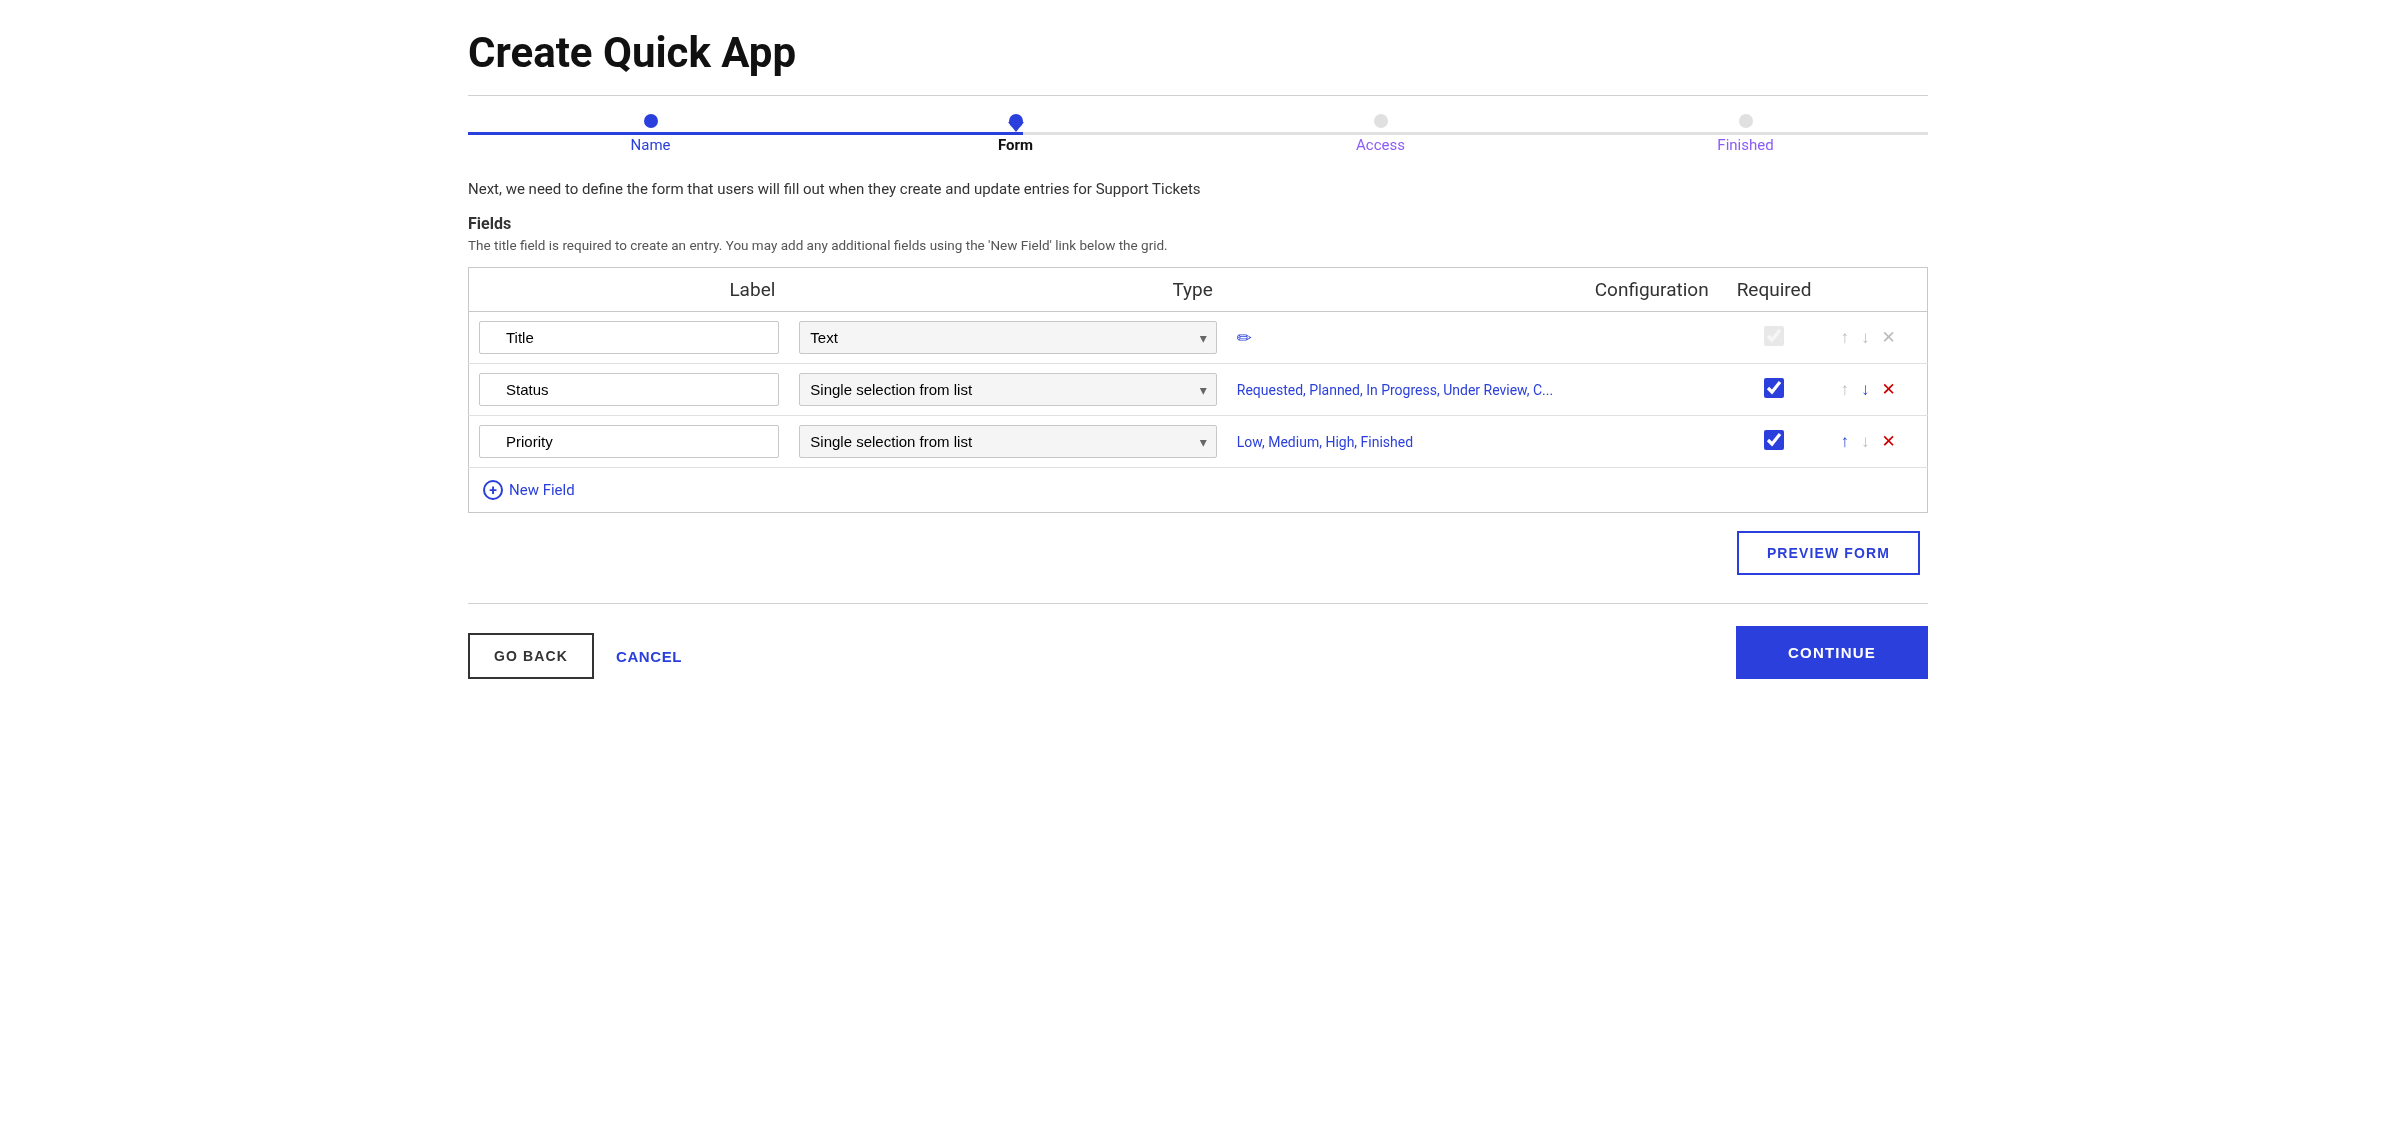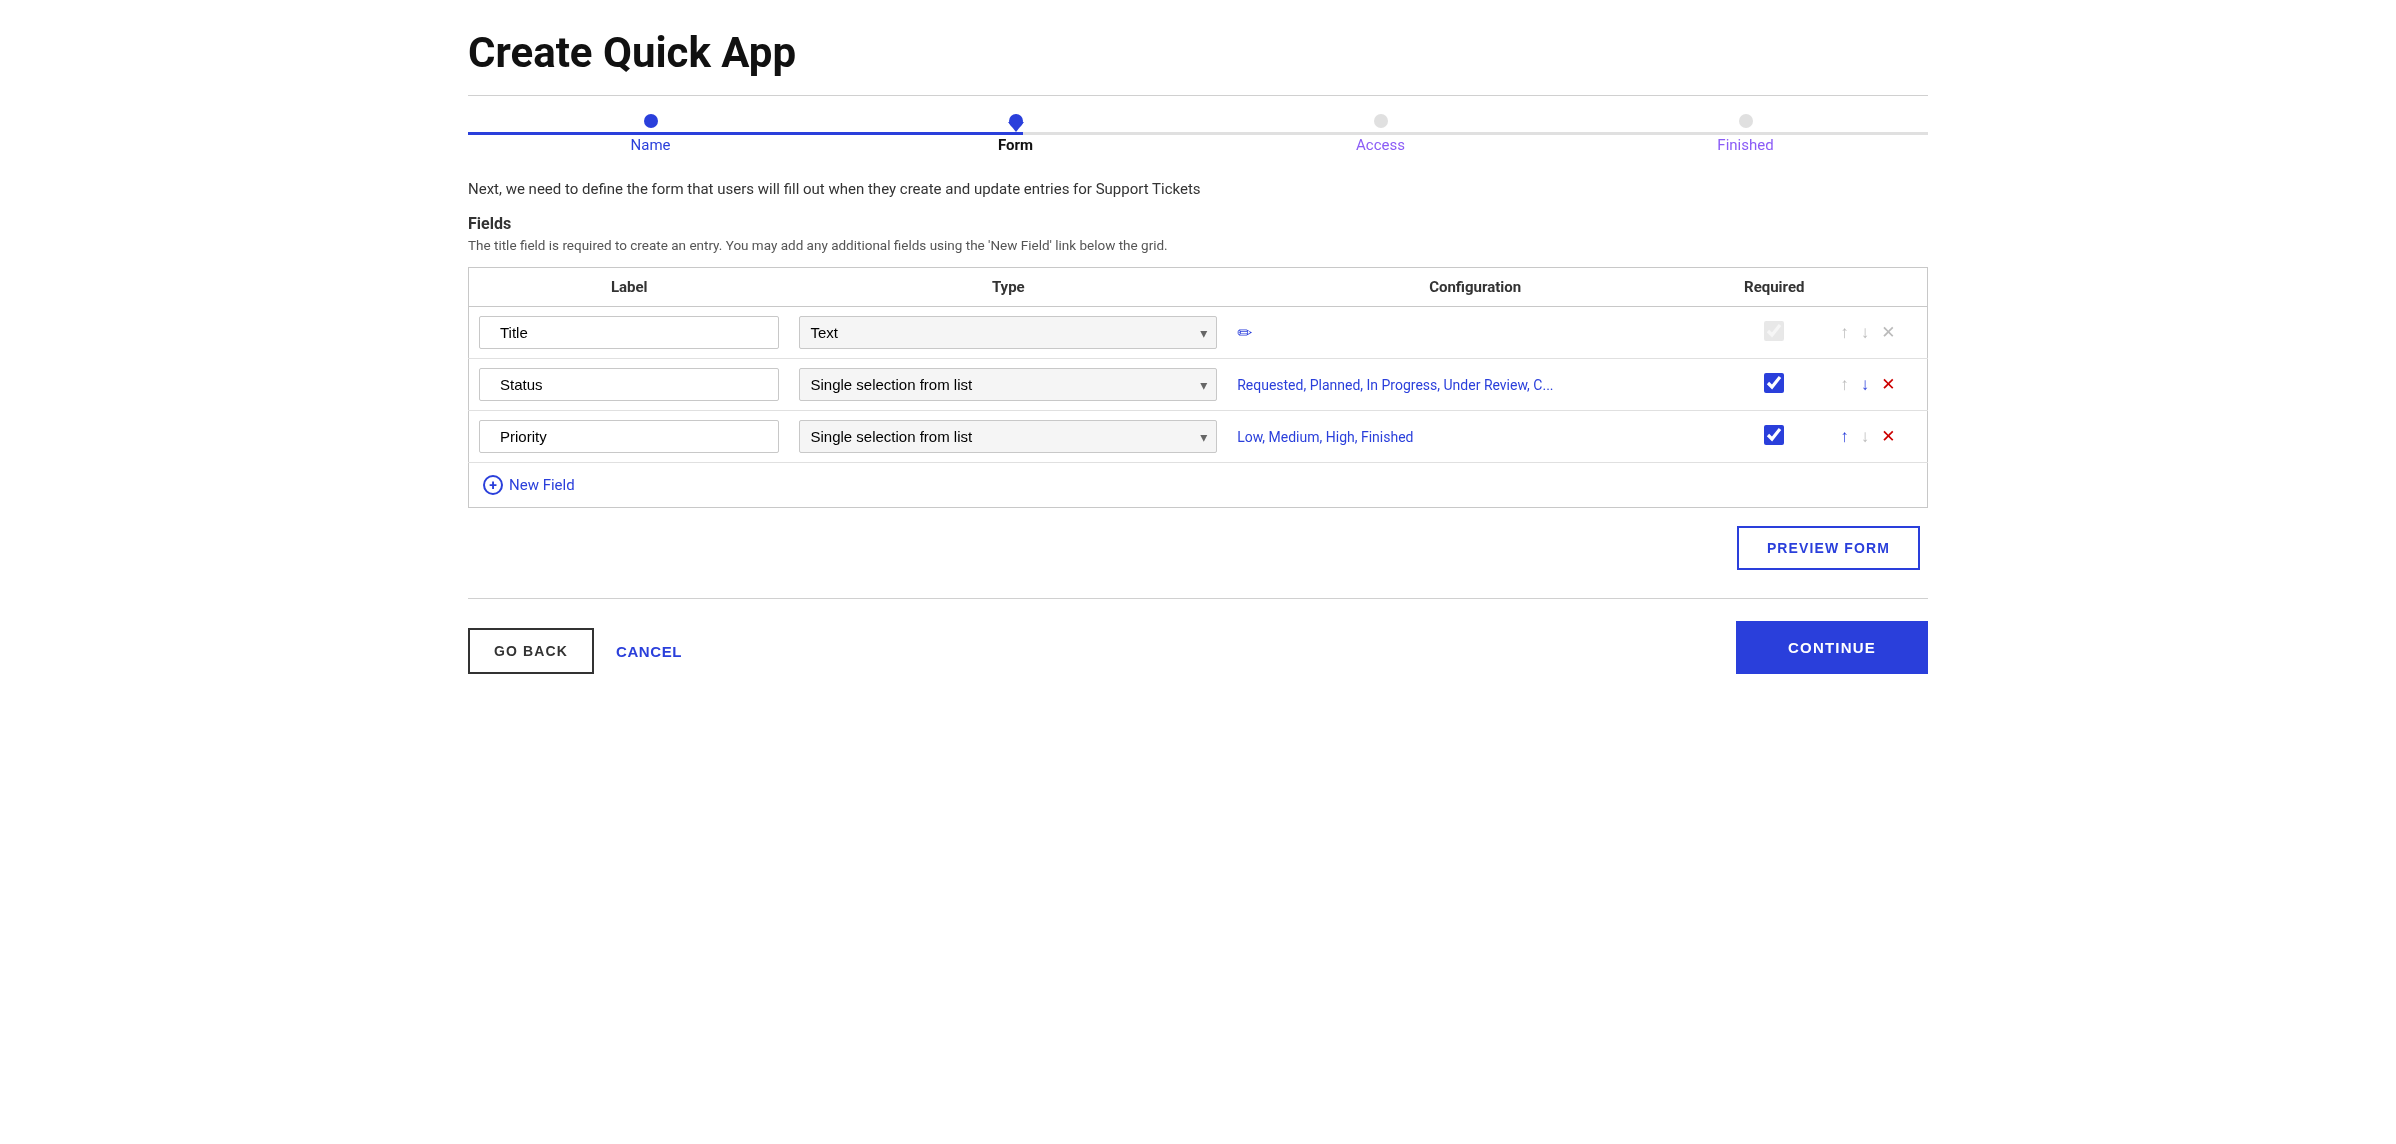--- a/index.html
+++ b/index.html
@@ -103,24 +103,24 @@
     }
 
     
     .fields-table {
       width: 100%;
       border-collapse: collapse;
       border: 1.5px solid #c8c8c8;
       margin-bottom: 0;
     }
     .fields-table th {
-      text-align: center;
+      text-align: right;
       padding: 10px 14px;
-      font-weight: 700;
-      font-size: 15px;
+      font-weight: 400;
+      font-size: 19px;
       border-bottom: 1.5px solid #c8c8c8;
       background: #fff;
     }
     .fields-table td {
       padding: 9px 10px;
       border-bottom: 1px solid #e0e0e0;
       vertical-align: middle;
       font-size: 15px;
     }
     .fields-table tr:last-child td {
@@ -128,21 +128,21 @@
     }
     .col-label { width: 22%; }
     .col-type { width: 30%; }
     .col-config { width: 34%; }
     .col-required { width: 7%; text-align: center; }
     .col-actions { width: 7%; }
 
     .label-input {
       width: 100%;
       border: 1px solid #c8c8c8;
-      padding: 7px 20px;
+      padding: 7px 26px;
       font-size: 15px;
       border-radius: 2px;
       background: #fff;
     }
 
     .type-select {
       width: 100%;
       border: 1px solid #c8c8c8;
       padding: 7px 10px;
       font-size: 15px;

